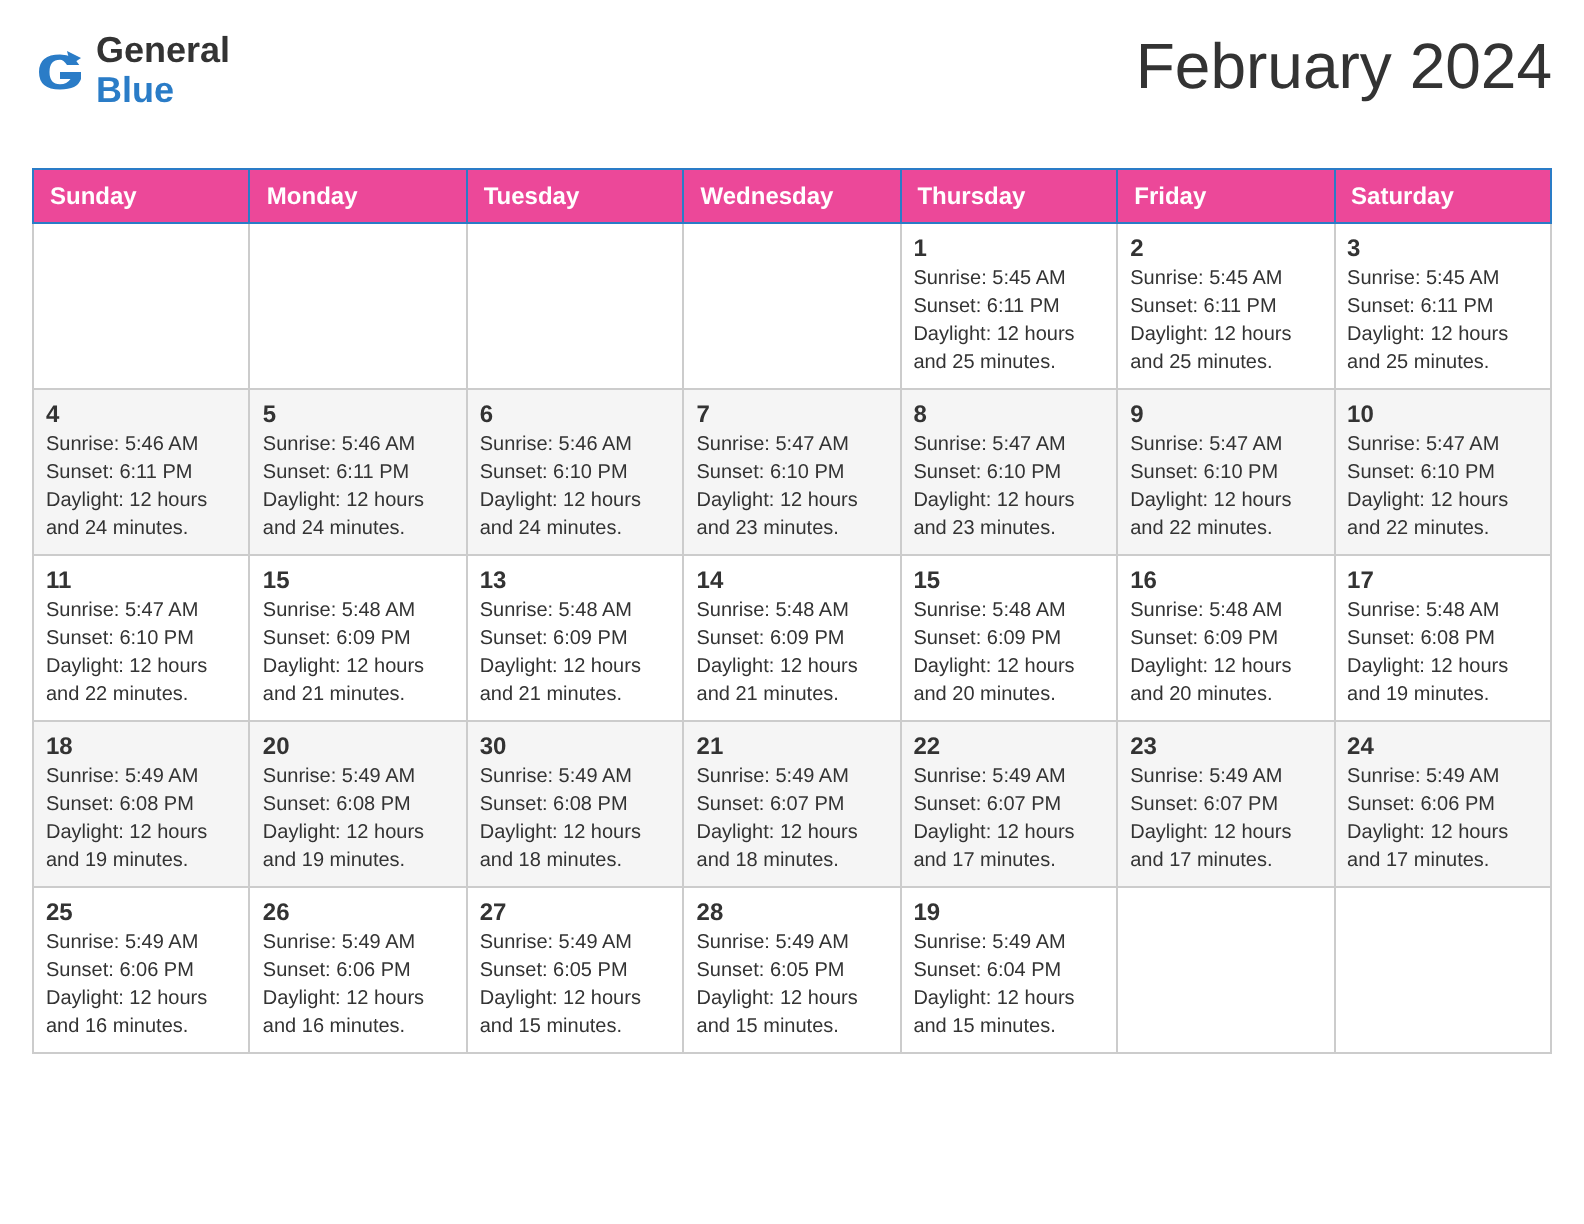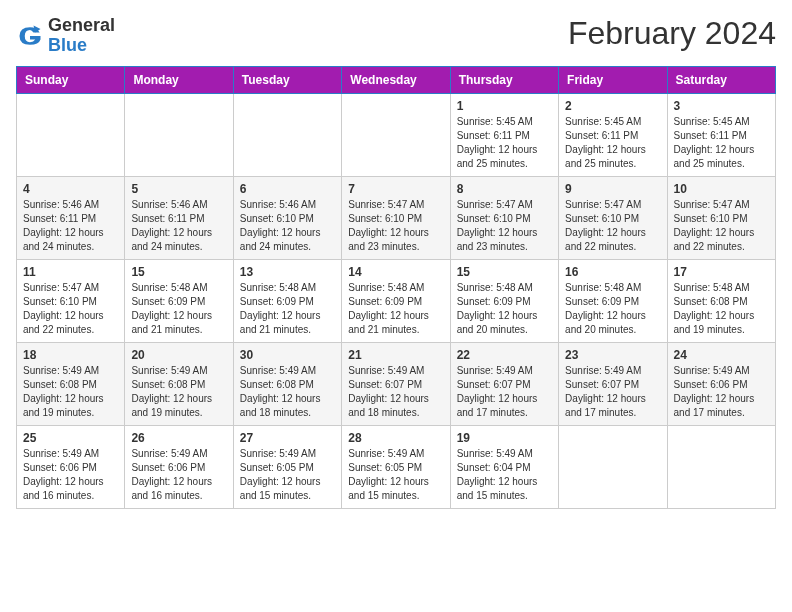--- a/index.html
+++ b/index.html
@@ -7,21 +7,21 @@
       font-family: Arial, sans-serif;
       background: #fff;
       width: 792px;
       min-height: 612px;
       padding: 16px;
     }
     .header-area {
       display: flex;
       justify-content: space-between;
       align-items: flex-start;
-      margin-bottom: 10px;
+      margin-bottom: 28px;
     }
     .logo {
       display: flex;
       align-items: center;
       gap: 4px;
     }
     .logo-text {
       font-size: 18px;
       font-weight: bold;
       line-height: 1.1;
@@ -44,21 +44,21 @@
     .location {
       font-size: 15px;
       color: #555;
     }
     .calendar-table {
       width: 100%;
       border-collapse: collapse;
       font-size: 10.5px;
     }
     .calendar-table th {
-      background-color: #a21caf;
+      background-color: #ec4899;
       color: #fff;
       text-align: left;
       padding: 6px 8px;
       font-size: 12px;
       font-weight: bold;
       border: 1px solid #2a7cc7;
     }
     .calendar-table td {
       border: 1px solid #ccc;
       vertical-align: top;

